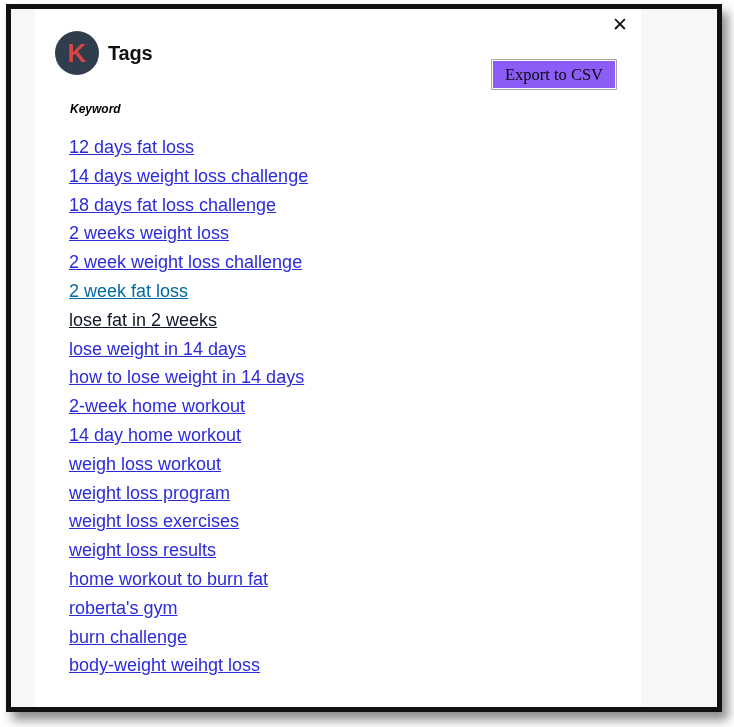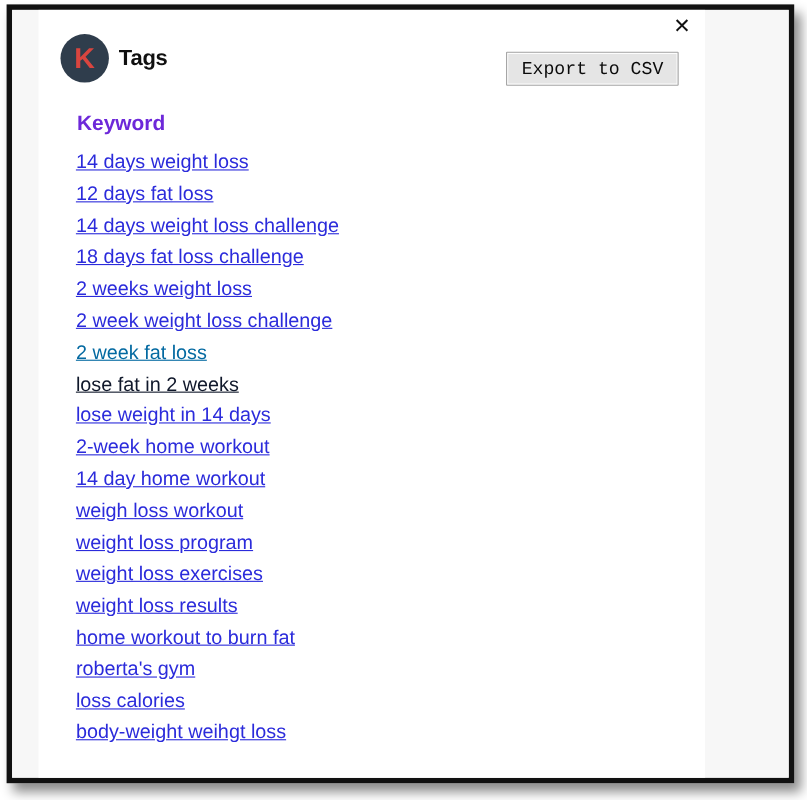--- a/index.html
+++ b/index.html
@@ -94,30 +94,31 @@
     font-size: 20px;
     font-weight: bold;
     color: #101010;
     letter-spacing: -0.2px;
   }
 
   
   .nbtn {
     position: absolute;
     box-sizing: border-box;
-    background: #e5e5e5;
+    background: #8b5cf6;
     border: 1px solid #a6a6a6;
     color: #0b0b0b;
     font-size: 16.5px;
-    font-family: Liberation Mono, monospace;
+    font-family: Liberation Serif, serif;
     text-align: center;
     cursor: pointer;
     white-space: nowrap;
     border-radius: 1px;
     box-shadow: inset 0 0 0 1px #fdfdfd;
+    margin-top: 12px;
   }
   #export-csv-btn {
     right: 24px;
     top: 38px;
     height: 31px;
     line-height: 29px;
     padding: 0 13px;
   }
   #load-metrics-btn {
     right: 24px;
@@ -125,23 +126,24 @@
     height: 31px;
     line-height: 29px;
     padding: 0 14px;
   }
 
   
   #col-header {
     position: absolute;
     left: 35px;
     top: 93px;
-    font-size: 19px;
-    font-weight: bold;
-    color: #6d28d9;
+    font-size: 12px;
+    font-weight: bold;
+    color: #000000;
+    font-style: italic;
   }
   #keyword-list {
     position: absolute;
     left: 34px;
     top: 124px;
     width: 400px;
   }
   .kw-row {
     height: 28.8px;
   }
@@ -170,35 +172,35 @@
       </div>
       <div id="brand-title">Tags</div>
     </div>
 
     <div class="nbtn" id="export-csv-btn">Export to CSV</div>
 
 
     <div id="col-header">Keyword</div>
 
     <div id="keyword-list">
-        <div class="kw-row"><span class="kw-link" style="color: rgb(43, 43, 219);">14 days weight loss</span></div>
         <div class="kw-row"><span class="kw-link" style="color: rgb(43, 43, 219);">12 days fat loss</span></div>
         <div class="kw-row"><span class="kw-link" style="color: rgb(43, 43, 219);">14 days weight loss challenge</span></div>
         <div class="kw-row"><span class="kw-link" style="color: rgb(43, 43, 219);">18 days fat loss challenge</span></div>
         <div class="kw-row"><span class="kw-link" style="color: rgb(43, 43, 219);">2 weeks weight loss</span></div>
         <div class="kw-row"><span class="kw-link" style="color: rgb(43, 43, 219);">2 week weight loss challenge</span></div>
         <div class="kw-row"><span class="kw-link" style="color: #0369a1;">2 week fat loss</span></div>
         <div class="kw-row"><span class="kw-link" style="color: #0f172a;">lose fat in 2 weeks</span></div>
         <div class="kw-row"><span class="kw-link" style="color: rgb(43, 43, 219); margin-top: 38px;">lose weight in 14 days</span></div>
+        <div class="kw-row"><span class="kw-link" style="color: rgb(43, 43, 219);">how to lose weight in 14 days</span></div>
         <div class="kw-row"><span class="kw-link" style="color: rgb(43, 43, 219);">2-week home workout</span></div>
         <div class="kw-row"><span class="kw-link" style="color: rgb(43, 43, 219);">14 day home workout</span></div>
         <div class="kw-row"><span class="kw-link" style="color: rgb(43, 43, 219);">weigh loss workout</span></div>
         <div class="kw-row"><span class="kw-link" style="color: rgb(43, 43, 219);">weight loss program</span></div>
         <div class="kw-row"><span class="kw-link" style="color: rgb(43, 43, 219);">weight loss exercises</span></div>
         <div class="kw-row"><span class="kw-link" style="color: rgb(43, 43, 219);">weight loss results</span></div>
         <div class="kw-row"><span class="kw-link" style="color: rgb(43, 43, 219);">home workout to burn fat</span></div>
         <div class="kw-row"><span class="kw-link" style="color: rgb(43, 43, 219);">roberta's gym</span></div>
-        <div class="kw-row"><span class="kw-link" style="color: rgb(43, 43, 219);">loss calories</span></div>
+        <div class="kw-row"><span class="kw-link" style="color: rgb(43, 43, 219);">burn challenge</span></div>
         <div class="kw-row"><span class="kw-link" style="color: rgb(43, 43, 219);">body-weight weihgt loss</span></div>
       </div>
 
   </div>
 </div>
 
 </body></html>

